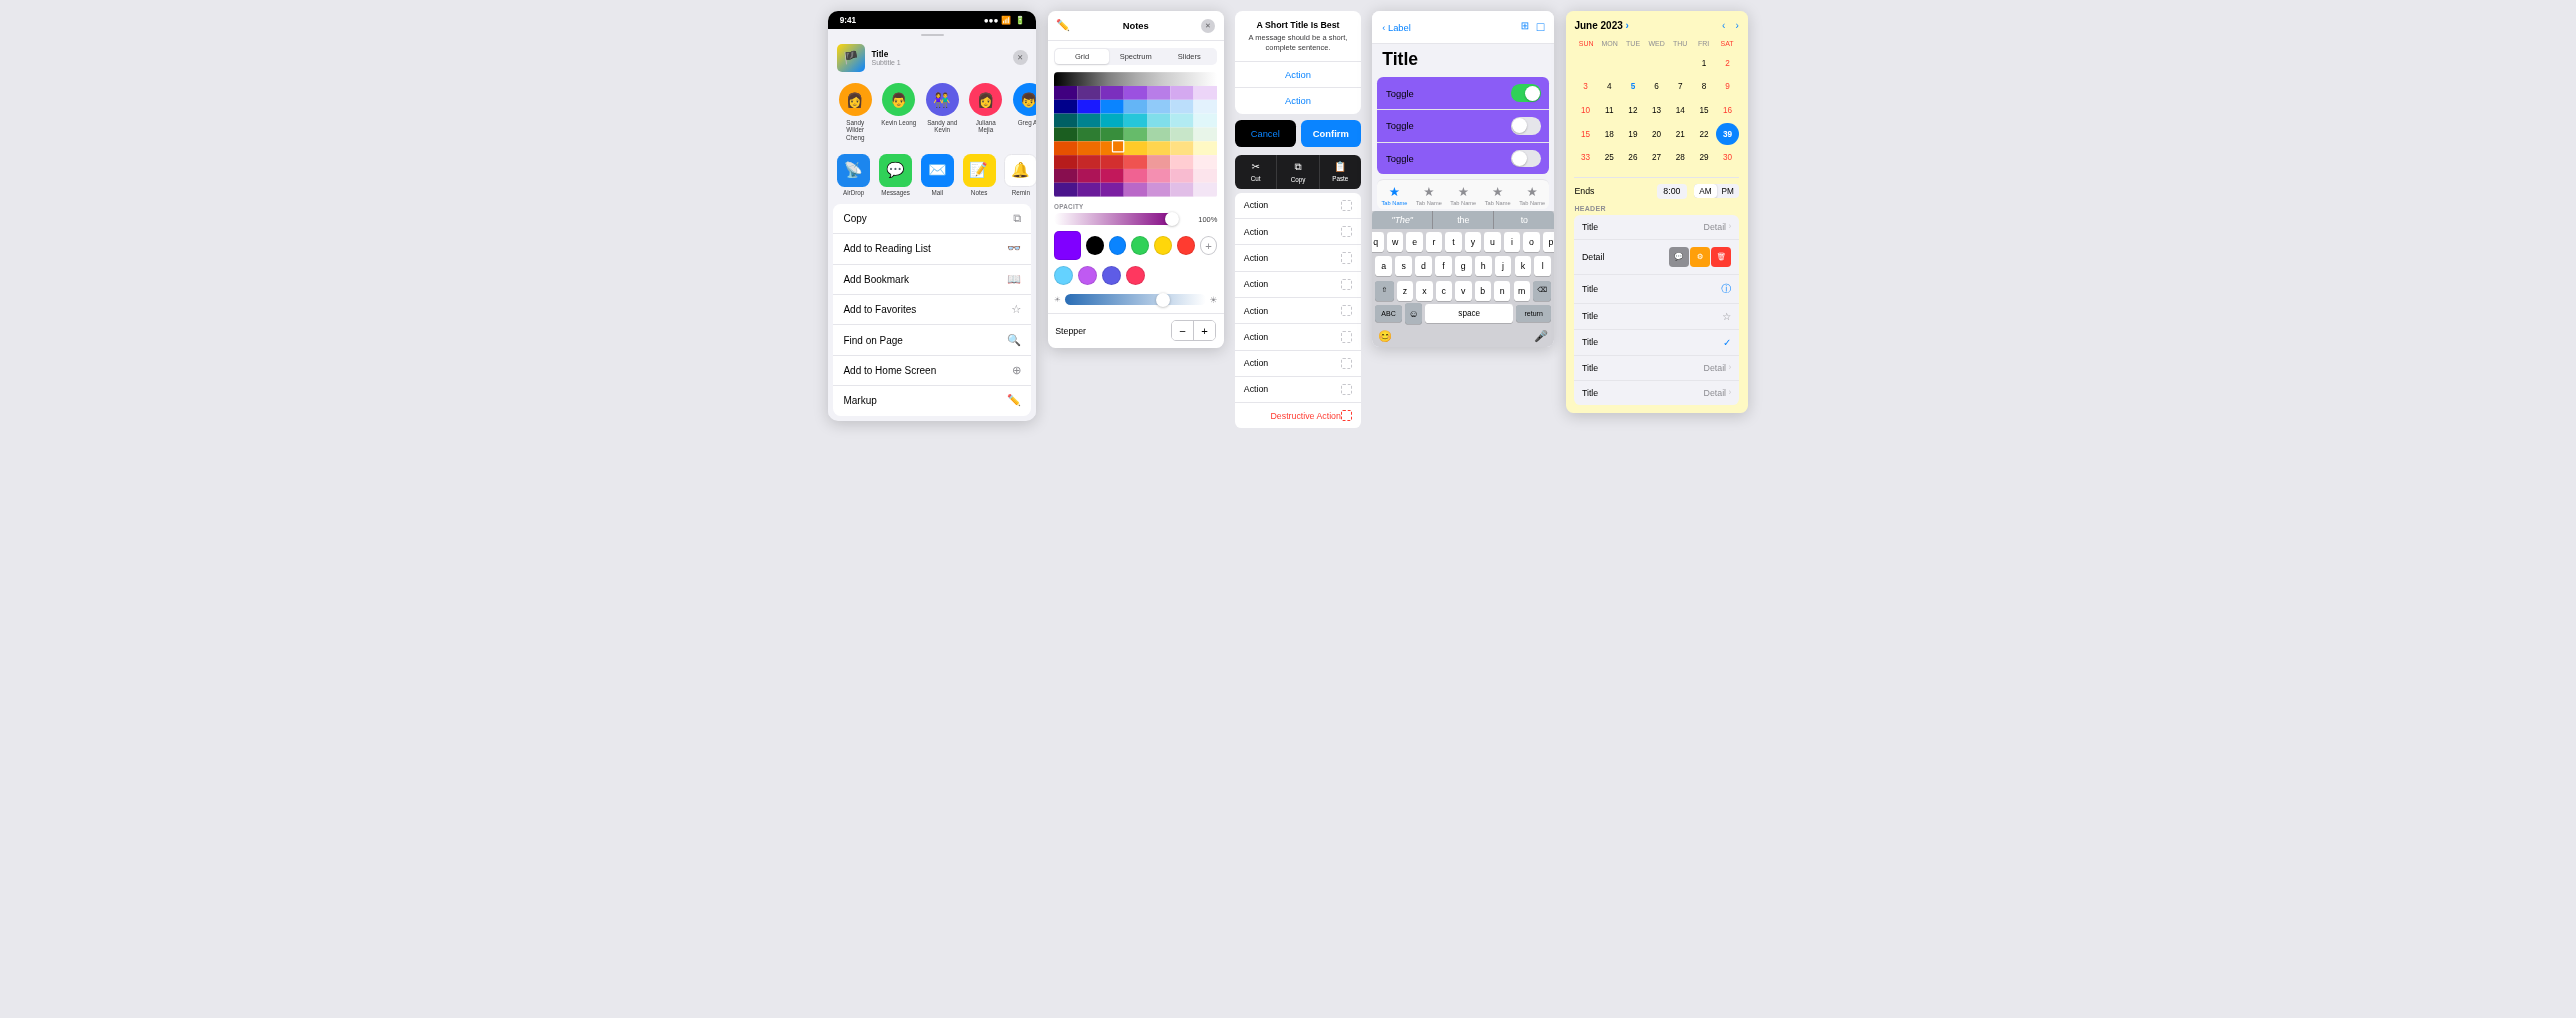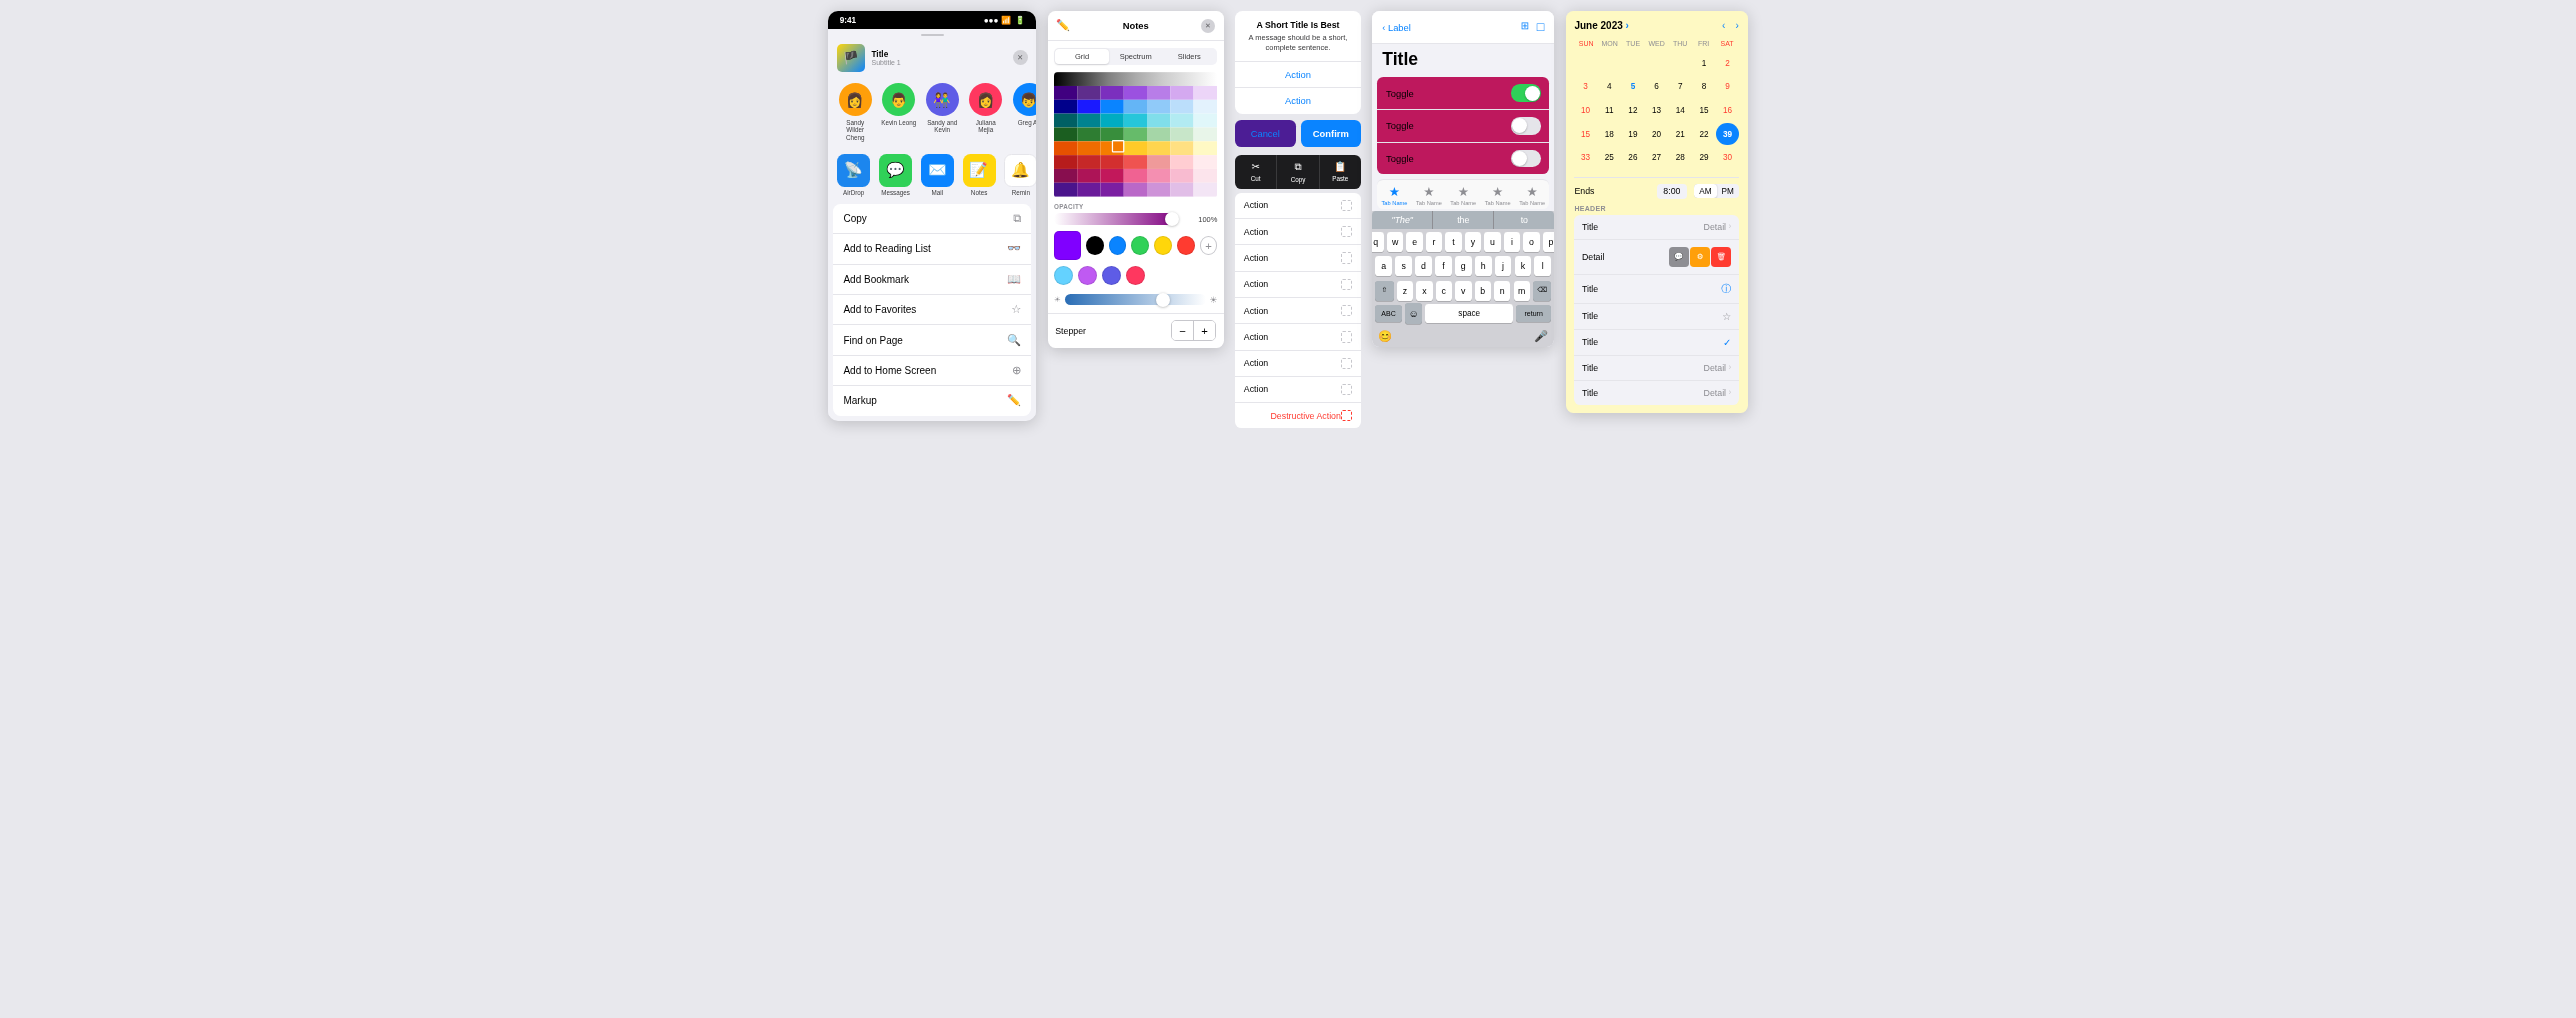--- a/index.html
+++ b/index.html
@@ -308,21 +308,21 @@
       color: #0a84ff;
       cursor: pointer;
     }
     .alert-actions-row {
       display: flex;
       gap: 5px;
       padding: 0 0 7.5px;
     }
     .alert-cancel-btn {
       flex: 1;
-      background: #4c1d95;
+      background: #000000;
       border-radius: 6.3px;
       padding: 8.2px 0;
       text-align: center;
       font-size: 9.4px;
       color: #0a84ff;
       cursor: pointer;
     }
     .alert-confirm-btn {
       flex: 1;
       background: #0a84ff;
@@ -396,21 +396,21 @@
       display: flex;
       align-items: center;
       justify-content: space-between;
       border-bottom: 0.3px solid #e5e5ea;
     }
     .nav-back { color: #0a84ff; font-size: 9.4px; display: flex; align-items: center; gap: 2.5px; cursor: pointer; }
     .nav-title { font-size: 17.6px; font-weight: 700; padding: 5px 10px 2.5px; }
     .nav-icons { display: flex; gap: 7.5px; }
     .nav-icon { color: #0a84ff; font-size: 10px; cursor: pointer; }
     .toggle-list {
-      background: #be185d;
+      background: #8b5cf6;
       border-radius: 6.3px;
       margin: 5px;
       overflow: hidden;
     }
     .toggle-row {
       display: flex;
       align-items: center;
       padding: 7px 8.8px;
       border-bottom: 0.3px solid #e5e5ea;
     }

